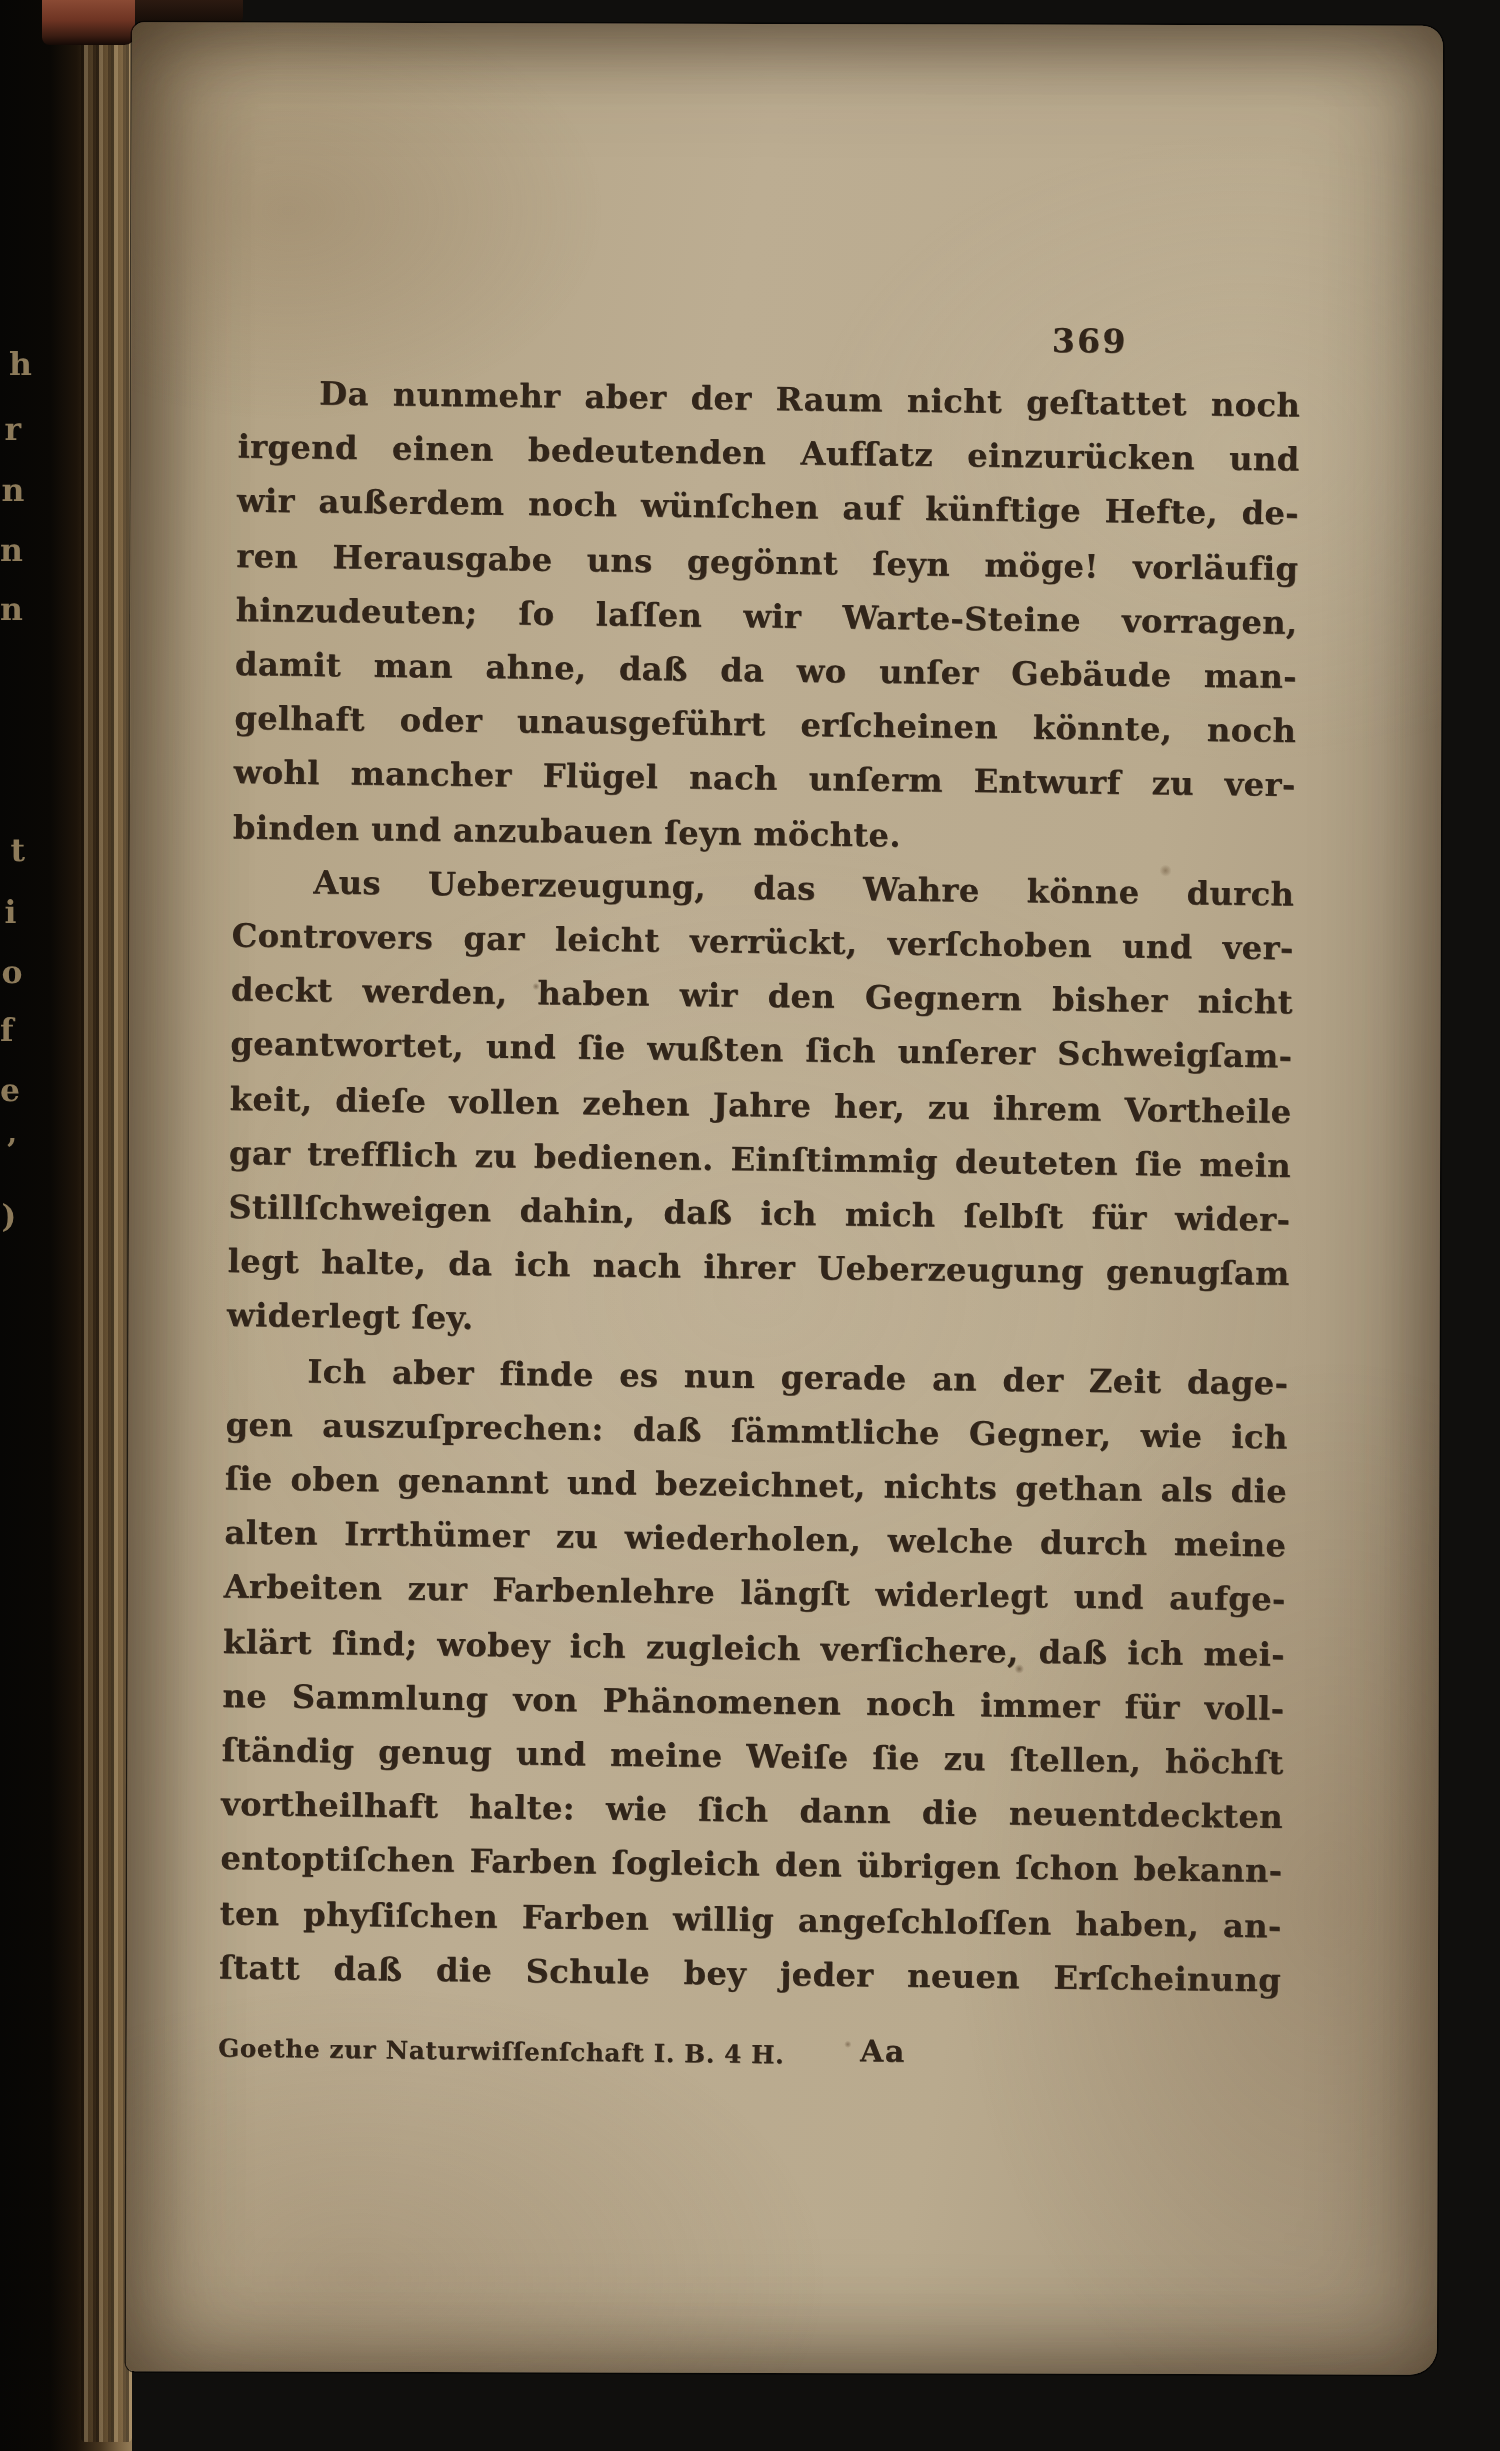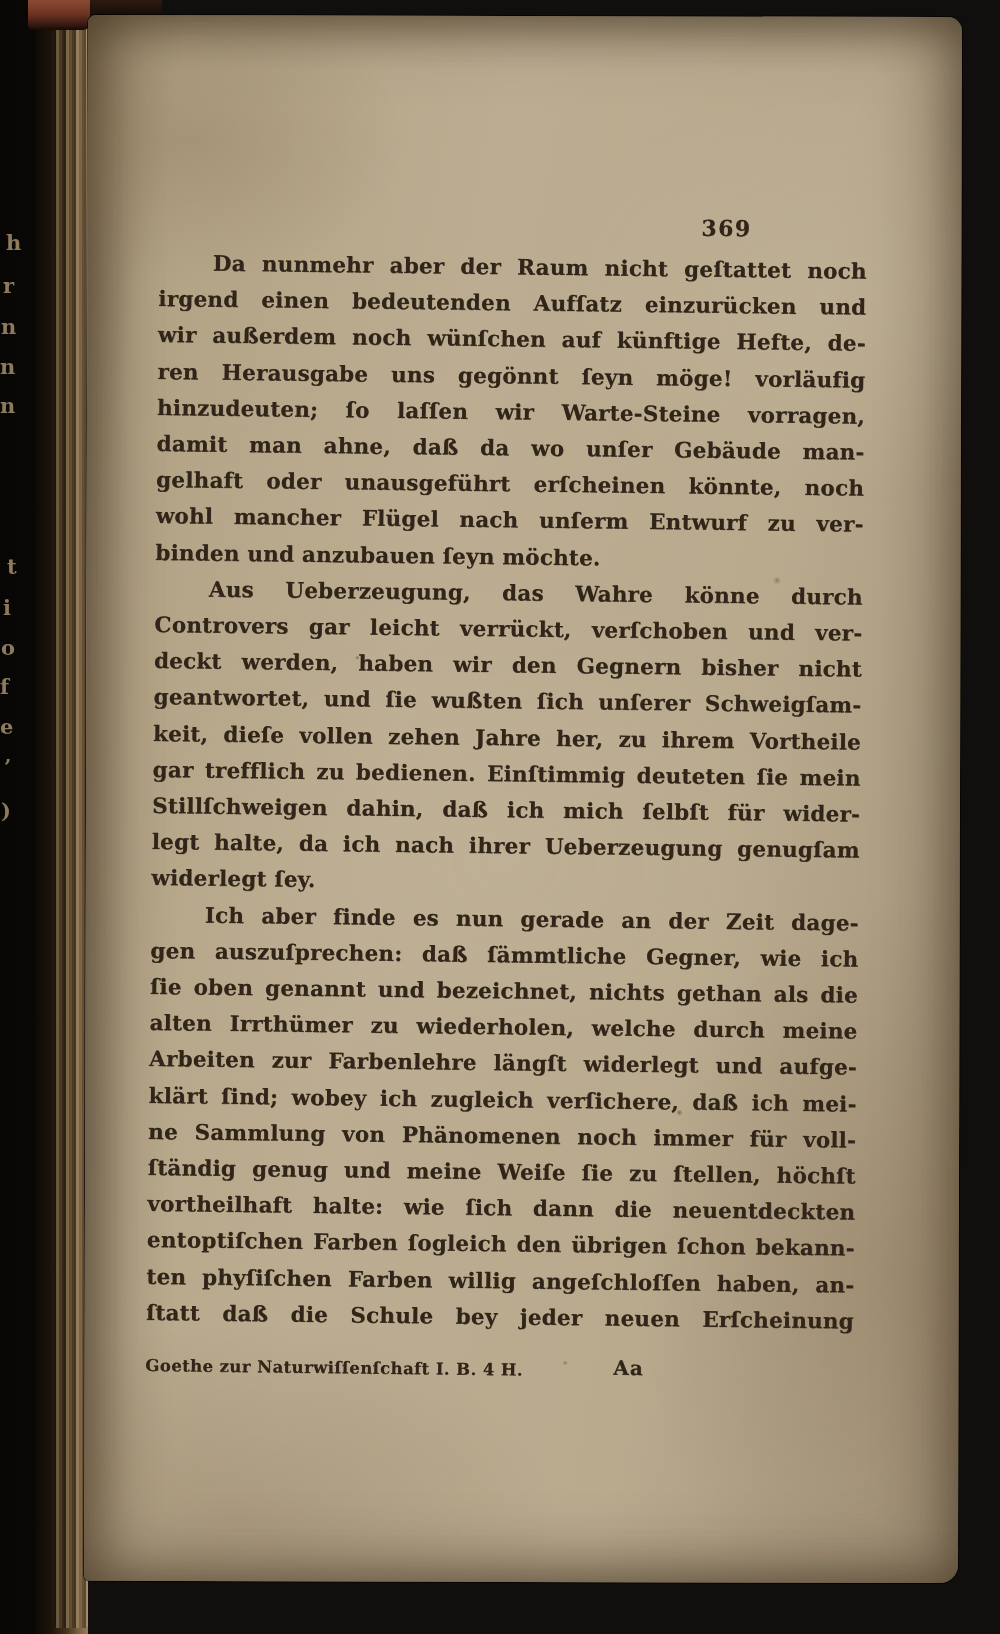--- a/index.html
+++ b/index.html
@@ -69,21 +69,21 @@
   .pagenum {
     position:absolute; top:0; left:542px; font-size:22px; letter-spacing:1.5px;
   }
   .para { margin:0; }
   .para-1 { margin-top:42px; }
   .line { text-align:justify; text-align-last:justify; white-space:normal; }
   .line.first { text-indent:54px; }
   .line.last { text-align-last:left; }
   .pfooter { position:relative; margin-top:13px; height:30px; font-size:16.5px; letter-spacing:.4px; }
   .sig { position:absolute; left:0; top:4px; }
-  .catchword { position:absolute; left:468px; top:0; font-size:20px; letter-spacing:1px; }
+  .catchword { position:absolute; left:428px; top:0; font-size:20px; letter-spacing:1px; }
 </style>
 </head>
 <body>
 
 <div class="scene">
 
   <div class="spine"></div>
   <div class="edge-lines"></div>
   <div class="headband"></div>
   <div class="headband2"></div>

